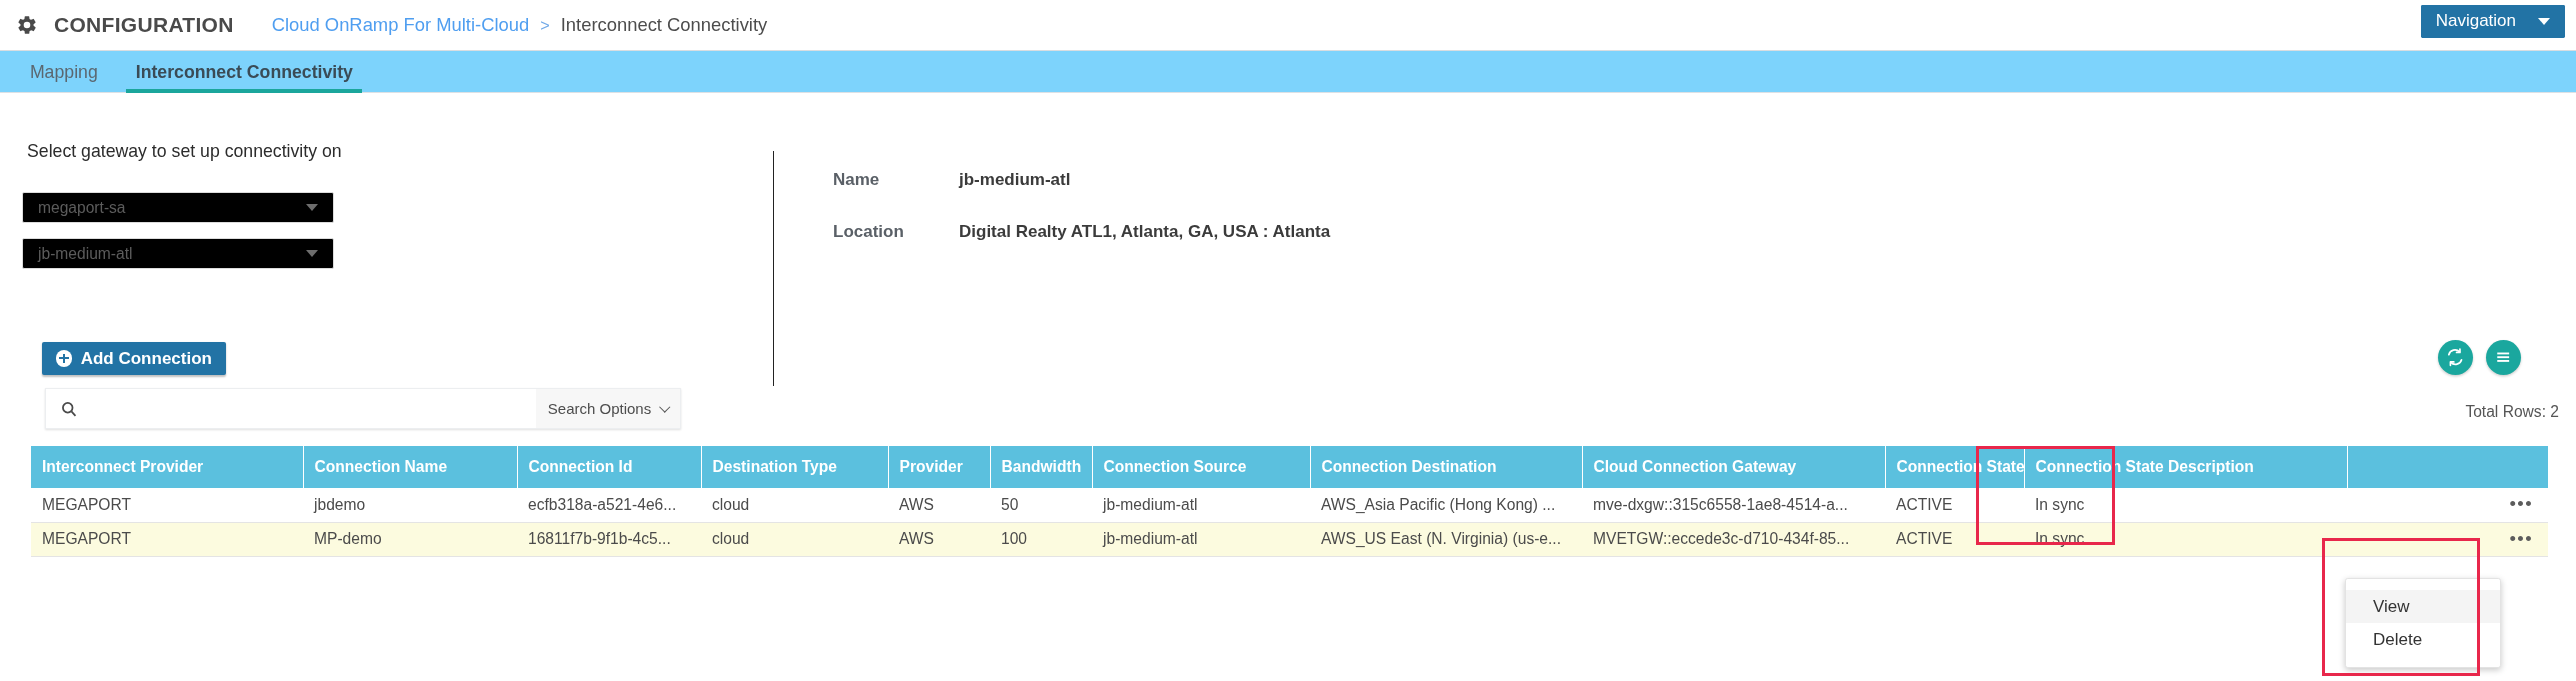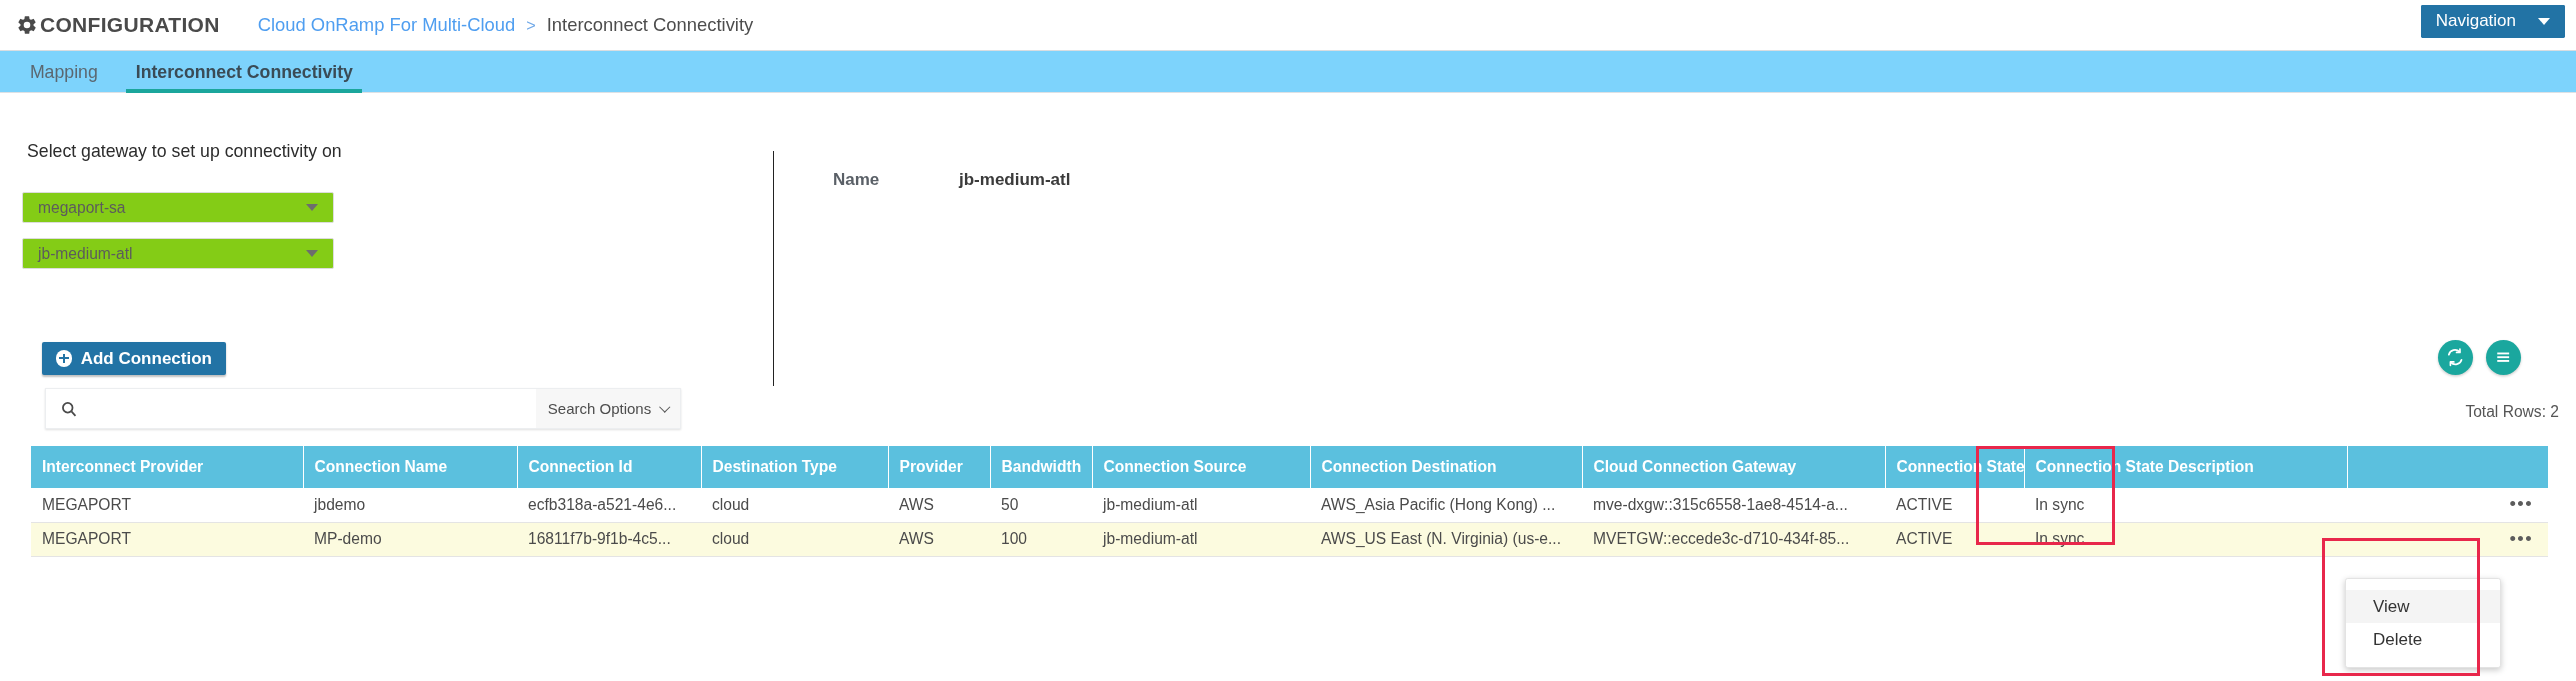--- a/index.html
+++ b/index.html
@@ -17,21 +17,21 @@
     border-bottom: 0.7px solid #d9dde1;
     display: flex; align-items: center;
   }
   .gear-icon {
     margin-left: 15px; width: 23px; height: 23px;
     display: flex; align-items: center; justify-content: center;
     color: #4a4a4a;
   }
   .gear-icon svg { width: 22px; height: 22px; fill: #4a4a4a; }
   .config-title {
-    margin-left: 2px;
+    margin-left: 16px;
     font-size: 21px; font-weight: bold; letter-spacing: 0.3px;
     color: #4a4a4a;
   }
   .breadcrumb {
     margin-left: 38px; display: flex; align-items: center;
     font-size: 18.4px;
     text-align: right;
   }
   .crumb-link { color: #4f9ef0; cursor: pointer; }
   .crumb-sep { color: #6fa8e8; margin: 0 11px; font-size: 16.3px; }
@@ -66,21 +66,21 @@
     height: 3.4px; background: #1ba69c;
   }
 
   
   .left-label {
     position: absolute; left: 27px; top: 141px;
     font-size: 17.7px; color: #2c2c2c;
   }
   .select-box {
     position: absolute; left: 22px; width: 312px; height: 31px;
-    border: 0.7px solid #dcdcdc; border-radius: 2px; background: #84cc16;
+    border: 0.7px solid #dcdcdc; border-radius: 2px; background: #000000;
     display: flex; align-items: center; cursor: pointer;
   }
   #sel-provider { top: 192px; }
   #sel-gateway  { top: 238px; }
   .select-value {
     flex: 1; padding-left: 15px; font-size: 15.6px; color: #5c5c5c;
     white-space: nowrap; overflow: hidden;
   }
   .select-caret {
     margin-right: 15px;
@@ -254,20 +254,24 @@
   <span class="select-value">jb-medium-atl</span>
   <span class="select-caret"></span>
 </div>
 
 <div class="v-divider"></div>
 
 <div class="detail">
   <div class="detail-row">
     <div class="detail-label">Name</div>
     <div class="detail-value">jb-medium-atl</div>
+  </div>
+  <div class="detail-row">
+    <div class="detail-label">Location</div>
+    <div class="detail-value">Digital Realty ATL1, Atlanta, GA, USA : Atlanta</div>
   </div>
 </div>
 
 <button class="add-conn">
   <span class="plus-circle"></span>
   <span>Add Connection</span>
 </button>
 
 <div class="searchbar">
   <span class="search-icon-wrap">

